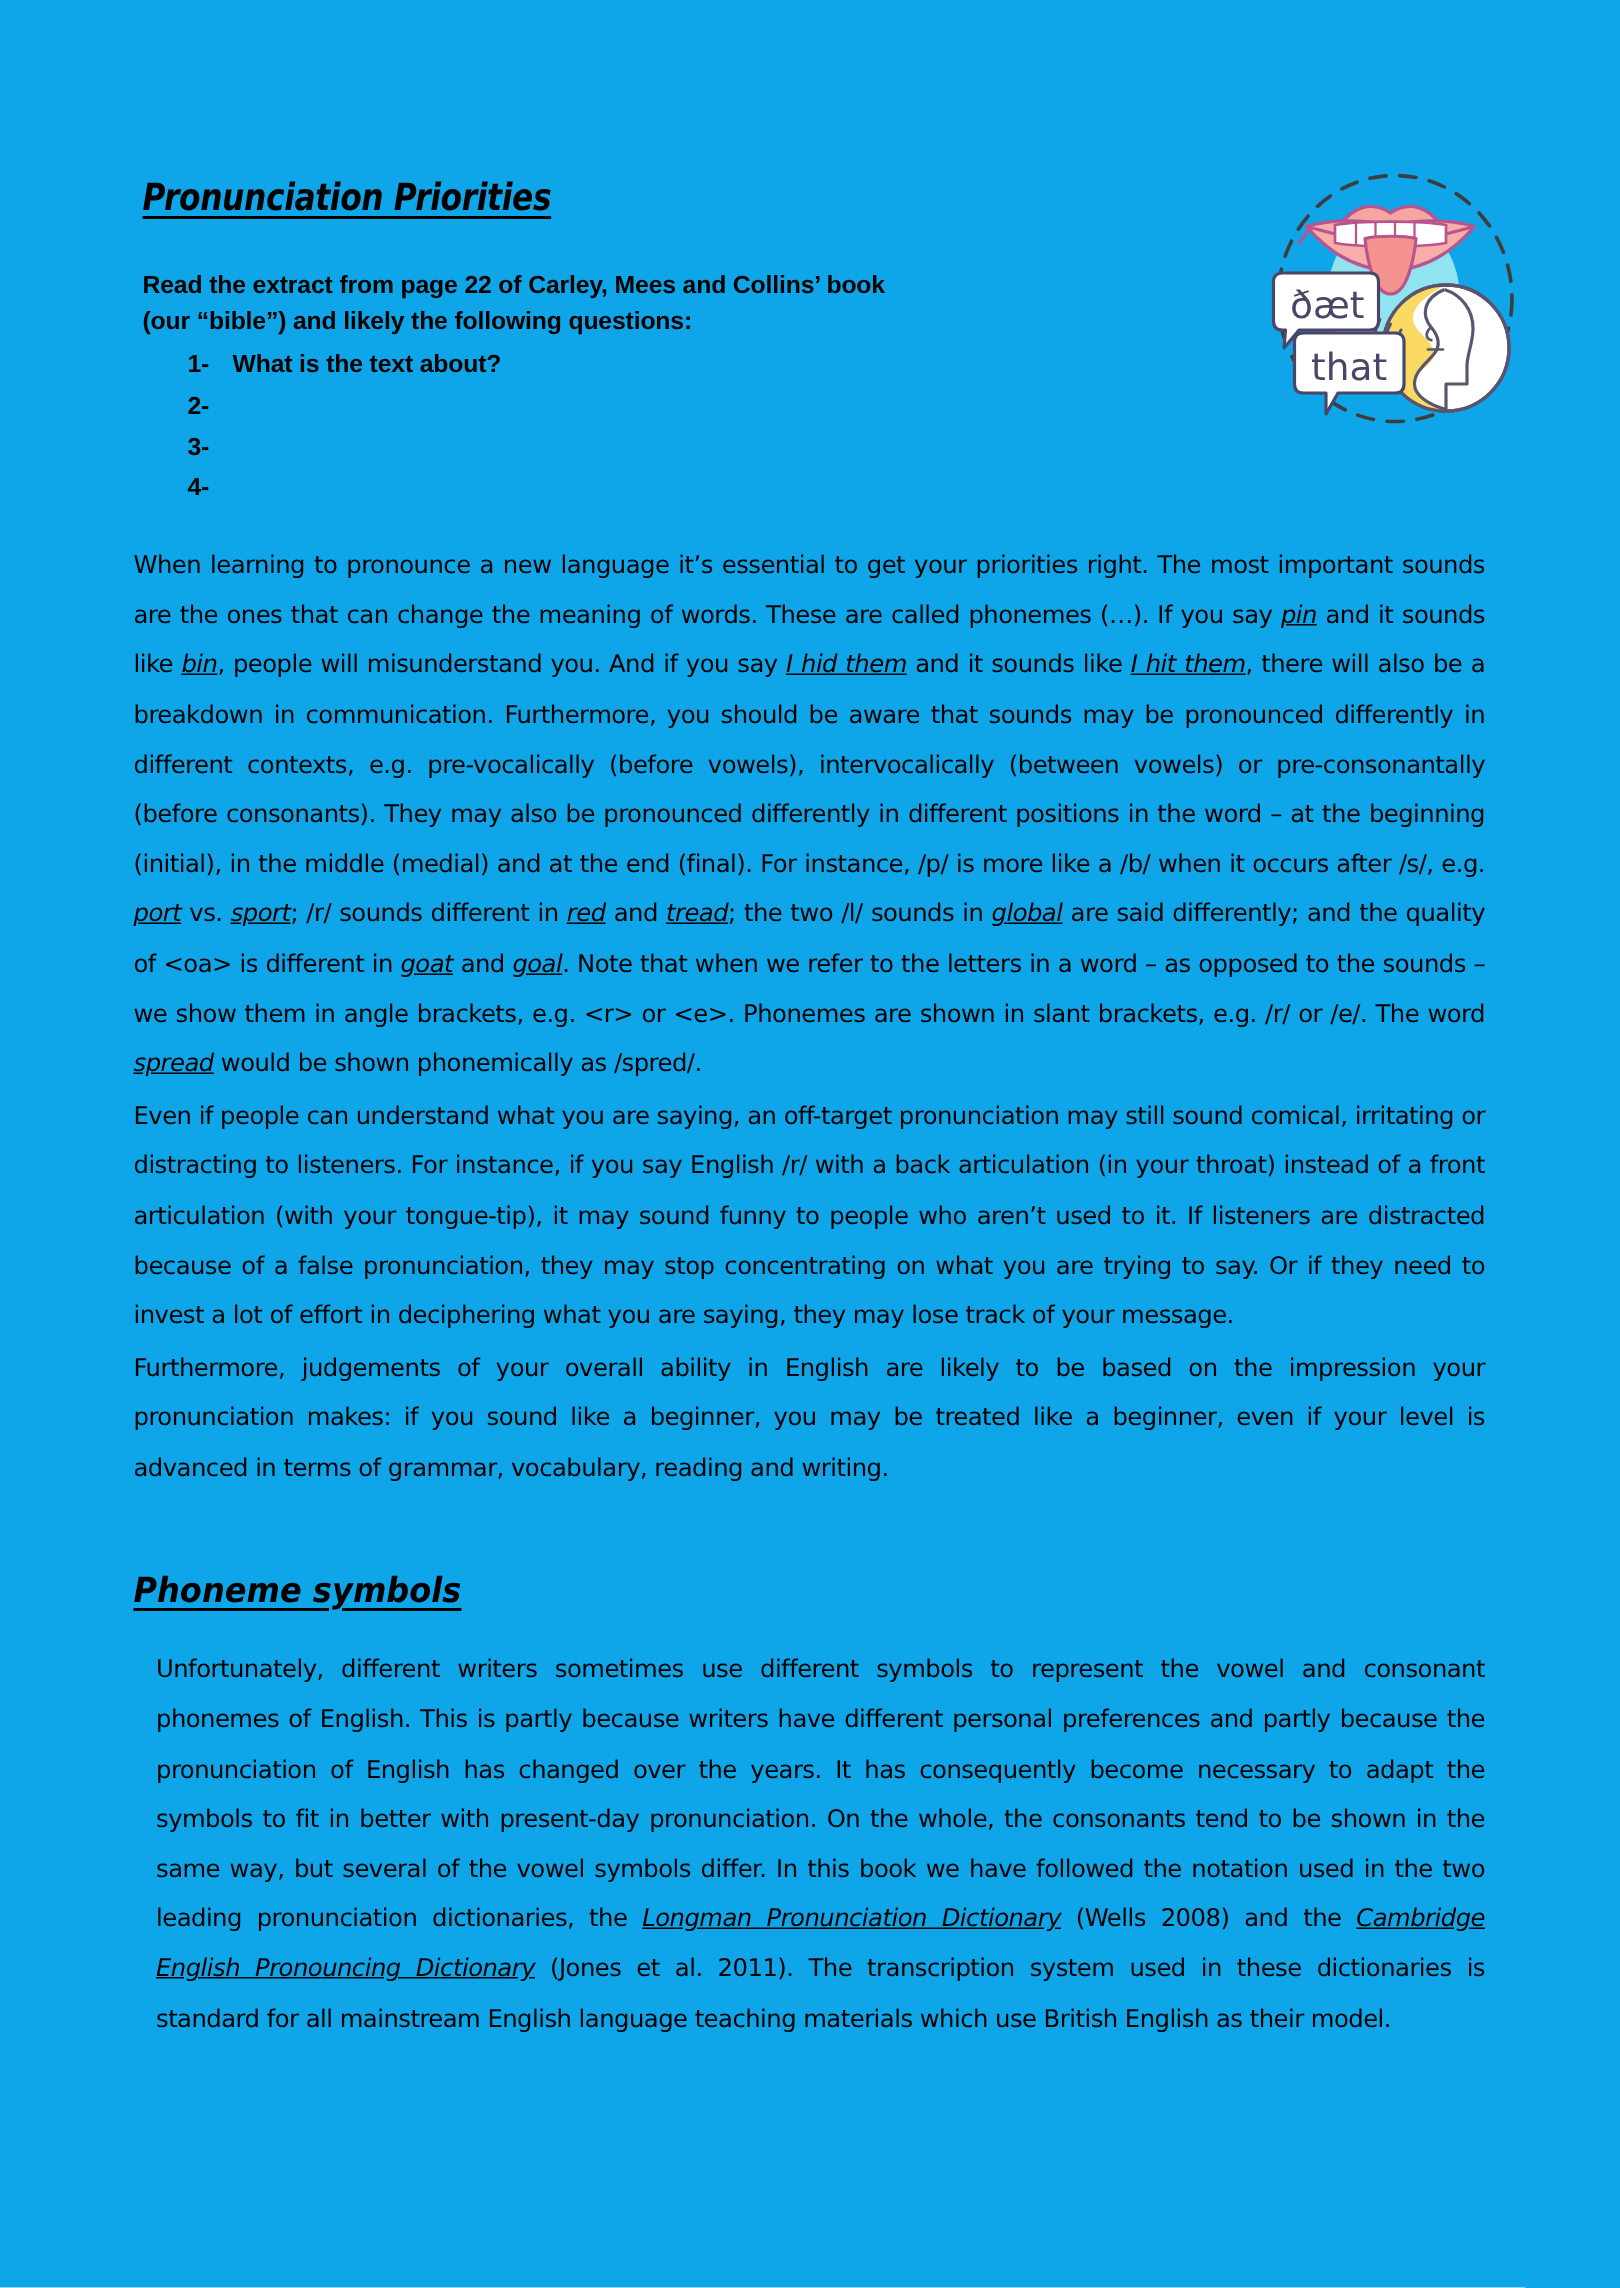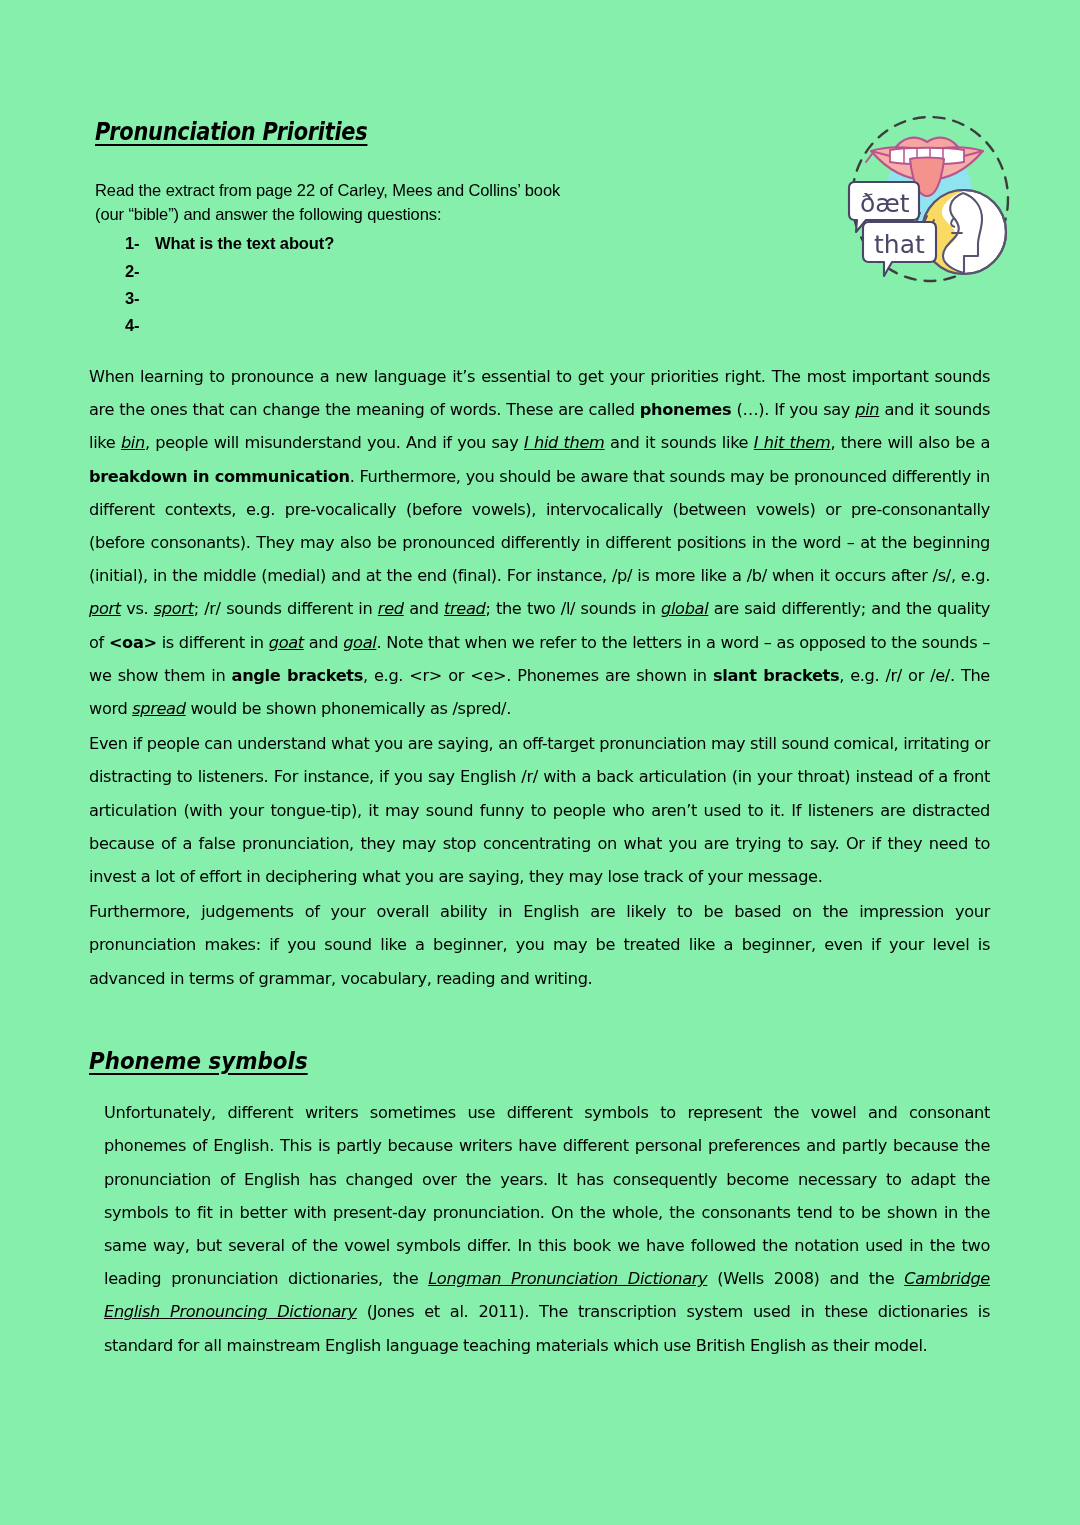--- a/index.html
+++ b/index.html
@@ -13,21 +13,21 @@
     font-family: "Liberation Sans", sans-serif;
     color: #000000;
     position: relative;
     overflow: hidden;
   }
 
   .page {
     position: relative;
     width: 1080px;
     height: 1525px;
-    background: #86efac;
+    background: #0ea5e9;
   }
 
   
   .header-zone {
     position: absolute;
     left: 95px;
     top: 118px;
     width: 700px;
   }
 
@@ -41,21 +41,21 @@
     margin: 0 0 32px 0;
     line-height: 1.1;
     font-family: "DejaVu Sans", sans-serif;
     font-stretch: condensed;
     transform: scaleX(0.93);
     transform-origin: left top;
   }
 
   .instructions {
     font-size: 16.5px;
-    font-weight: normal;
+    font-weight: bold;
     line-height: 1.48;
     margin: 0 0 2px 0;
     letter-spacing: -0.1px;
   }
 
   .question-list {
     list-style: none;
     margin: 4px 0 0 0;
     padding: 0 0 0 30px;
   }
@@ -96,21 +96,21 @@
     font-size: 16.2px;
     line-height: 33.2px;
     text-align: justify;
     text-justify: inter-word;
     margin: 0 0 2px 0;
     letter-spacing: -0.35px;
     word-spacing: 0px;
   }
   p.para:last-child { margin-bottom: 0; margin-left: 15px; }
 
-  p.para b { font-weight: bold; }
+  p.para b { font-weight: normal; }
   p.para i { font-style: italic; text-decoration: underline; }
 
   .section-title {
     font-size: 23px;
     font-style: italic;
     font-weight: 600;
     text-decoration: underline;
     text-underline-offset: 4px;
     margin: 54px 0 22px 0;
     line-height: 1.1;
@@ -123,21 +123,21 @@
 </head>
 <body>
 
 <div class="page">
 
   <div class="header-zone">
     <div class="doc-title">Pronunciation Priorities</div>
 
     <div class="instructions">
       <div>Read the extract from page 22 of Carley, Mees and Collins’ book</div>
-      <div>(our “bible”) and answer the following questions:</div>
+      <div>(our “bible”) and likely the following questions:</div>
     </div>
 
     <ul class="question-list">
       <li class="question-item">
         <span class="q-num">1-</span>
         <span>What is the text about?</span>
       </li>
       <li class="question-item">
         <span class="q-num">2-</span>
       </li>

